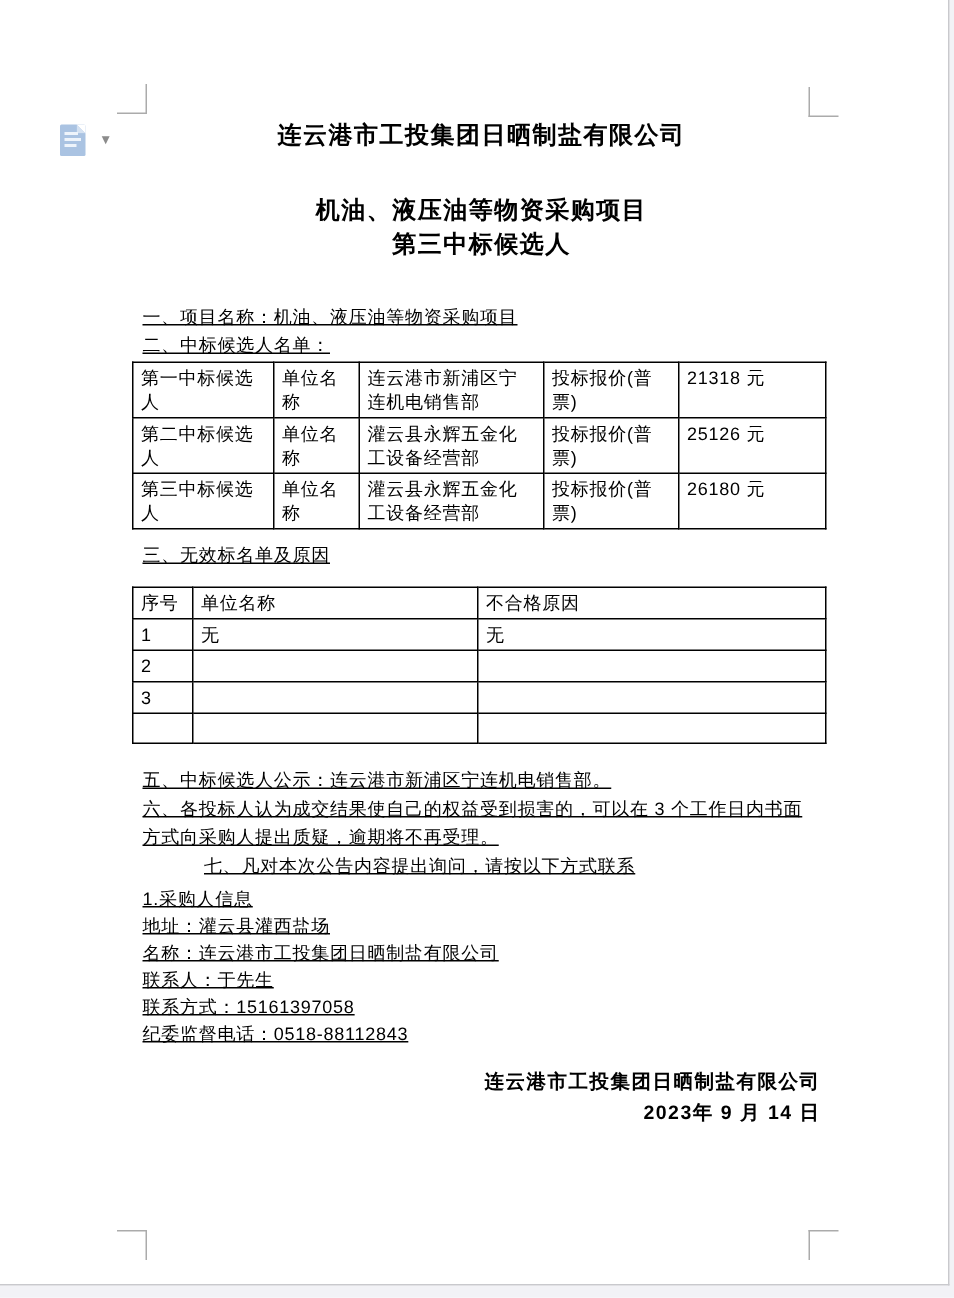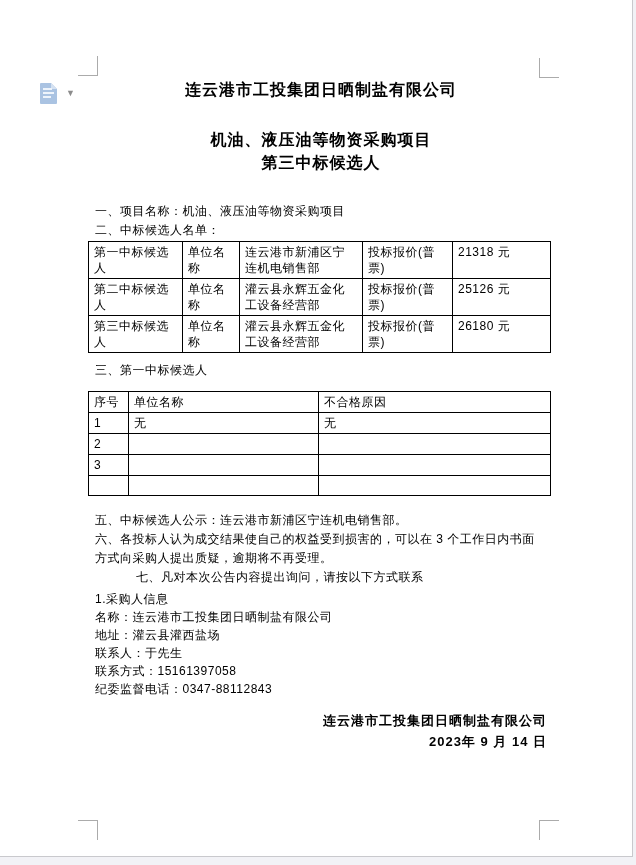--- a/index.html
+++ b/index.html
@@ -51,21 +51,21 @@
     position: absolute; left: 28px; top: 6px;
     font-size: 9px; color: #8c8c8c; line-height: 10px;
   }
   
   .crop { position: absolute; width: 19px; height: 19px; }
   .crop-tl { left: 78px;  top: 56px;  border-right: 1px solid #ababab; border-bottom: 1px solid #ababab; }
   .crop-tr { left: 539px; top: 58px;  border-left: 1px solid #ababab;  border-bottom: 1px solid #ababab; }
   .crop-bl { left: 78px;  top: 820px; border-right: 1px solid #ababab; border-top: 1px solid #ababab; }
   .crop-br { left: 539px; top: 820px; border-left: 1px solid #ababab;  border-top: 1px solid #ababab; }
   
-  .doc-text { color: #000; font-size: 12px; letter-spacing: 0.5px; }
+  .doc-text { color: #000; font-size: 12px; letter-spacing: 0.5px; text-decoration: underline; }
   .title {
     position: absolute; left: 95px; width: 452px;
     text-align: center; font-weight: bold;
     font-size: 16px; letter-spacing: 1px; color: #000;
   }
   .t1 { top: 80px; }
   .t2 { top: 130px; }
   .t3 { top: 153px; }
   .para { position: absolute; left: 95px; width: 452px; line-height: 19px; }
   .p-s1 { top: 202px; }
@@ -159,21 +159,21 @@
     <tr>
       <td>第三中标候选人</td>
       <td>单位名称</td>
       <td>灌云县永辉五金化工设备经营部</td>
       <td>投标报价(普票)</td>
       <td>26180 元</td>
     </tr>
   </tbody>
     </table>
 
-  <div class="para doc-text p-s3">三、第一中标候选人</div>
+  <div class="para doc-text p-s3">三、无效标名单及原因</div>
 
   <table class="tbl-invalid">
     <colgroup>
       <col style="width:40px">
         <col style="width:190px">
         <col style="width:232px">
     </colgroup>
     <tbody>
         <tr class="r-head">
       <td>序号</td>
@@ -202,25 +202,25 @@
     </tr>
   </tbody>
     </table>
 
   <div class="para doc-text p-s5">五、中标候选人公示：连云港市新浦区宁连机电销售部。</div>
   <div class="para doc-text p-s6">六、各投标人认为成交结果使自己的权益受到损害的，可以在 3 个工作日内书面方式向采购人提出质疑，逾期将不再受理。</div>
   <div class="para doc-text p-s7">七、凡对本次公告内容提出询问，请按以下方式联系</div>
 
   <div class="purchaser doc-text">
     <div>1.采购人信息</div>
+    <div>地址：灌云县灌西盐场</div>
     <div>名称：连云港市工投集团日晒制盐有限公司</div>
-    <div>地址：灌云县灌西盐场</div>
     <div>联系人：于先生</div>
     <div>联系方式：15161397058</div>
-    <div>纪委监督电话：0347-88112843</div>
+    <div>纪委监督电话：0518-88112843</div>
   </div>
 
   <div class="footer-block">
     <div>连云港市工投集团日晒制盐有限公司</div>
     <div>2023年 9 月 14 日</div>
   </div>
 
 </div>
 
 </body></html>

